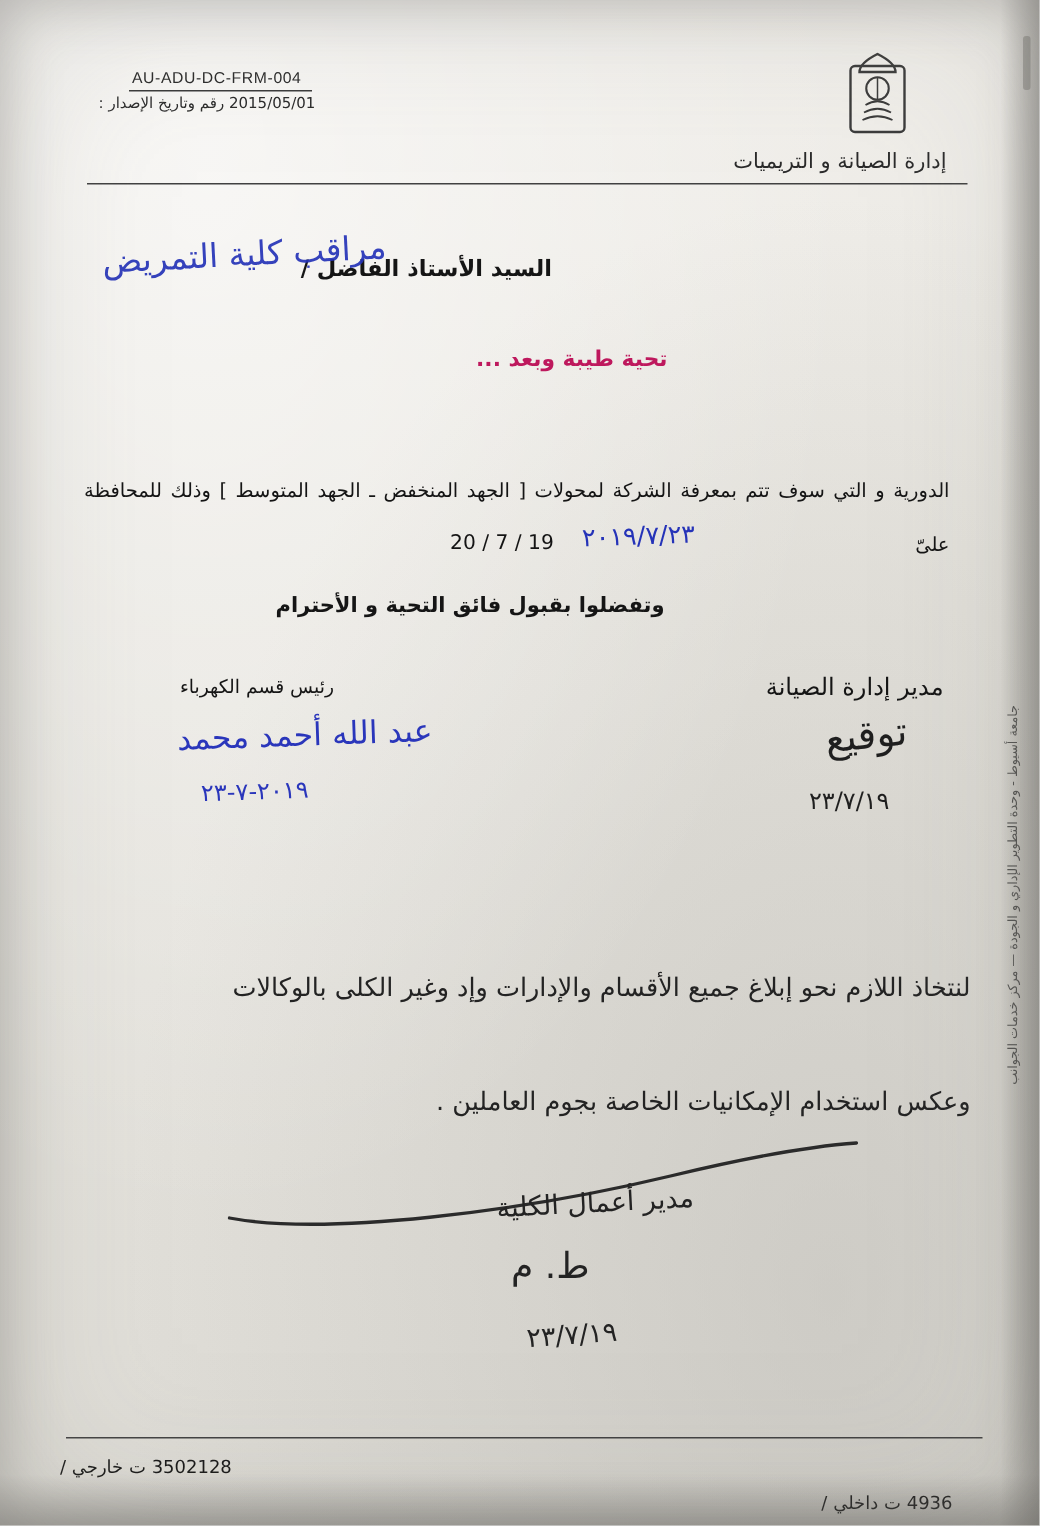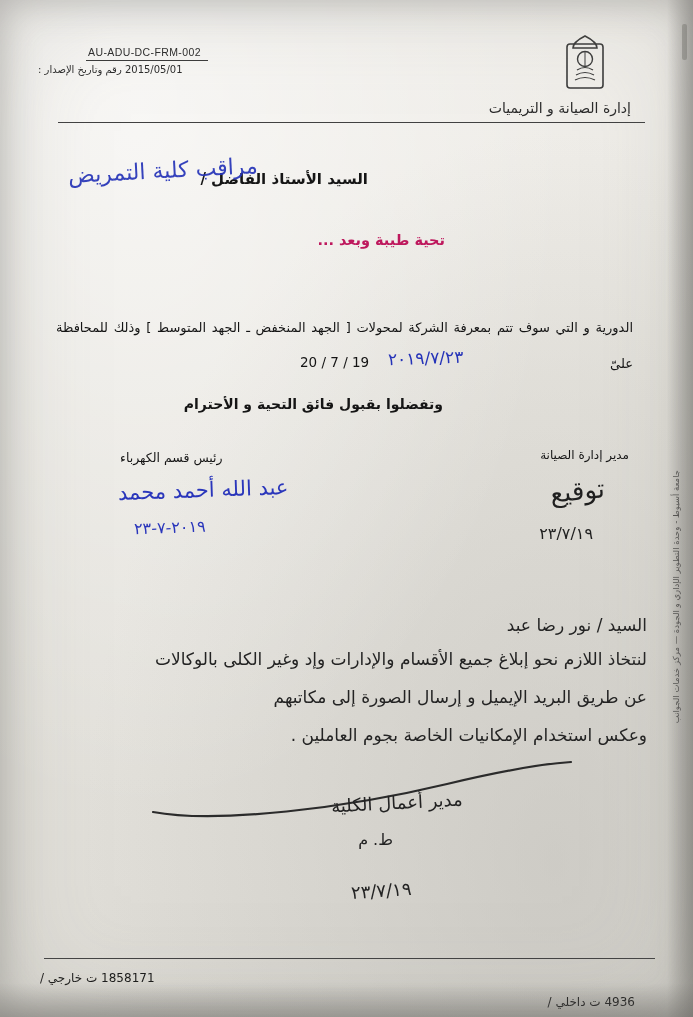--- a/index.html
+++ b/index.html
@@ -59,21 +59,21 @@
   .form-code-underline {
     position: absolute;
     top: 60px; left: 86px;
     width: 122px; height: 1px;
     background: #3a3a3a;
   }
   .issue-line {
     position: absolute;
     top: 64px; left: 38px;
     width: 200px;
-    text-align: left;
+    text-align: center;
     font-family: "DejaVu Sans", sans-serif;
     font-size: 10px;
     color: #2b2b2b;
     white-space: nowrap;
   }
   .issue-line .num { direction: ltr; display: inline-block; }
 
   
   .logo {
     position: absolute;
@@ -168,21 +168,21 @@
     font-size: 14px;
     font-weight: bold;
     color: #151515;
     white-space: nowrap;
   }
 
   
   .sig-right {
     position: absolute;
     top: 448px; right: 64px;
-    font-size: 12px;
+    font-size: 16px;
     color: #151515;
     white-space: nowrap;
   }
   .sig-left {
     position: absolute;
     top: 450px; left: 120px;
     font-size: 12.5px;
     color: #151515;
     white-space: nowrap;
   }
@@ -239,21 +239,21 @@
     position: absolute;
     top: 792px; right: 230px;
     font-size: 18px;
     color: #232323;
     white-space: nowrap;
     transform: rotate(-3deg);
   }
   .annot-sign2 {
     position: absolute;
     top: 830px; right: 300px;
-    font-size: 16px;
+    font-size: 24px;
     color: #232323;
     white-space: nowrap;
   }
   .annot-date {
     position: absolute;
     top: 880px; right: 282px;
     font-size: 18px;
     color: #232323;
     direction: ltr;
     white-space: nowrap;
@@ -306,21 +306,21 @@
   }
 </style>
 </head>
 <body>
 
 <div class="page">
   <div class="paper-grain"></div>
 
   <div class="punch"></div>
 
-  <div class="form-code">AU-ADU-DC-FRM-002</div>
+  <div class="form-code">AU-ADU-DC-FRM-004</div>
   <div class="form-code-underline"></div>
   <div class="issue-line">
     <span class="num">2015/05/01</span>
     <span>رقم وتاريخ الإصدار :</span>
   </div>
 
   <div class="logo">
     <svg width="44" height="58" viewBox="0 0 44 58">
       <rect x="4" y="10" width="36" height="44" rx="3" fill="none" stroke="#3b3b3b" stroke-width="1.6"></rect>
       <path d="M22 2 C14 6 10 10 10 14 L34 14 C34 10 30 6 22 2 Z" fill="none" stroke="#3b3b3b" stroke-width="1.6"></path>
@@ -350,46 +350,40 @@
   <div class="closing">وتفضلوا بقبول فائق التحية و الأحترام</div>
 
   <div class="sig-left">رئيس قسم الكهرباء</div>
   <div class="hand-sign-name">عبد الله أحمد محمد</div>
   <div class="hand-sign-date">٢٠١٩-٧-٢٣</div>
 
   <div class="sig-right">مدير إدارة الصيانة</div>
   <div class="hand-mgr-mark">توقيع</div>
   <div class="hand-mgr-date">٢٣/٧/١٩</div>
 
-  <div class="annot a1">
-    <span class="annot-line">السيد / نور رضا عبد</span>
-  </div>
   <div class="annot a2">
     <span class="annot-line">لنتخاذ اللازم نحو إبلاغ جميع الأقسام والإدارات وإد وغير الكلى بالوكالات</span>
-  </div>
-  <div class="annot a3">
-    <span class="annot-line">عن طريق البريد الإيميل و إرسال الصورة إلى مكاتبهم</span>
   </div>
   <div class="annot a4">
     <span class="annot-line">وعكس استخدام الإمكانيات الخاصة بجوم العاملين .</span>
   </div>
 
   <svg class="annot-swoosh" viewBox="0 0 430 60">
     <path d="M6 52 C 70 64 200 48 300 24 C 350 12 395 4 424 2" fill="none" stroke="#2b2b2b" stroke-width="2.2" stroke-linecap="round"></path>
   </svg>
 
   <div class="annot-sign">مدير أعمال الكلية</div>
   <div class="annot-sign2">ط. م</div>
   <div class="annot-date">٢٣/٧/١٩</div>
 
   <div class="side-note">جامعة أسيوط - وحدة التطوير الإداري و الجودة — مركز خدمات الجوانب</div>
 
   <div class="rule-bottom"></div>
   <div class="foot-ext">
-    <span class="num-ltr">1858171</span>
+    <span class="num-ltr">3502128</span>
     <span>ت خارجي /</span>
   </div>
   <div class="foot-int">
     <span class="num-ltr">4936</span>
     <span>ت داخلي /</span>
   </div>
 
   <div class="scan-dark-right"></div>
   <div class="scan-dark-bottom"></div>
   <div class="edge-shadow"></div>

